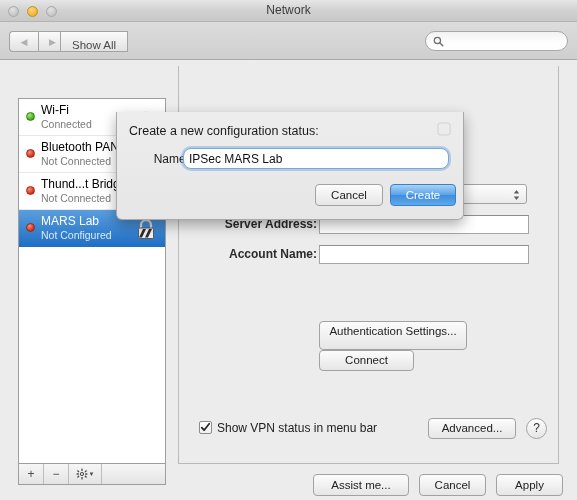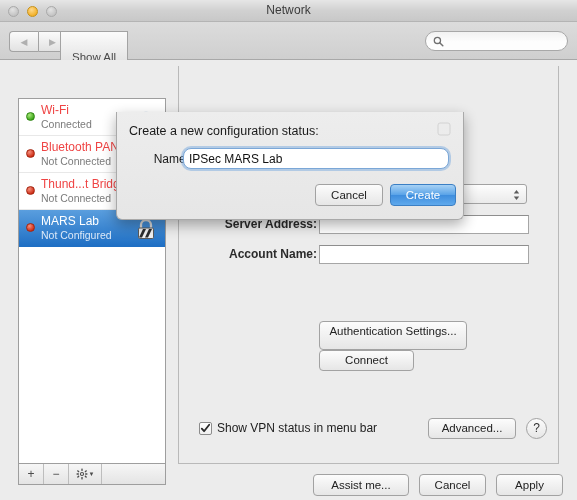--- a/index.html
+++ b/index.html
@@ -80,21 +80,21 @@
     justify-content: center;
     color: #b0b0b0;
     font-size: 9px;
   }
   #nav-back  { border-radius: 4px 0 0 4px; border-right: none; }
   #nav-fwd   { border-radius: 0 4px 4px 0; }
   #show-all {
     position: absolute;
     left: 60px; top: 9px;
     height: 21px;
-    padding: 16px 11px;
+    padding: 4px 11px;
     background: linear-gradient(to bottom, #fbfbfb 0%, #e2e2e2 100%);
     border: 1px solid #a3a3a3;
     border-radius: 0;
     box-sizing: border-box;
     font-size: 11.5px;
     color: #4a4a4a;
     line-height: 19px;
     text-align: center;
   }
   #search-field {
@@ -158,21 +158,21 @@
     left: 7px; top: 13px;
     width: 9px; height: 9px;
     border-radius: 50%;
   }
   .dot-green { background: radial-gradient(circle at 35% 30%, #a8e87a, #39a316 75%); border: 1px solid #2d8511; box-sizing: border-box; }
   .dot-red   { background: radial-gradient(circle at 35% 30%, #f5907e, #cc2a12 75%); border: 1px solid #a32510; box-sizing: border-box; }
   .svc-name {
     position: absolute;
     left: 22px; top: 4px;
     font-size: 12px;
-    color: #ef4444;
+    color: #000000;
     white-space: nowrap;
   }
   .svc-status {
     position: absolute;
     left: 22px; top: 19px;
     font-size: 10.5px;
     color: #7b7b7b;
     white-space: nowrap;
   }
   .selected .svc-name   { color: #ffffff; }
@@ -315,21 +315,20 @@
     left: 140px;
     font-size: 12px;
     color: #2b2b2b;
   }
 
   
   #vpn-check-row {
     position: absolute;
     left: 20px; top: 355px;
     display: flex;
-    align-items: center;
   }
   #vpn-checkbox {
     width: 13px; height: 13px;
     background: linear-gradient(to bottom, #ffffff 0%, #f0f0f0 100%);
     border: 1px solid #8c8c8c;
     border-radius: 2px;
     box-sizing: border-box;
     position: relative;
     margin-right: 5px;
   }

